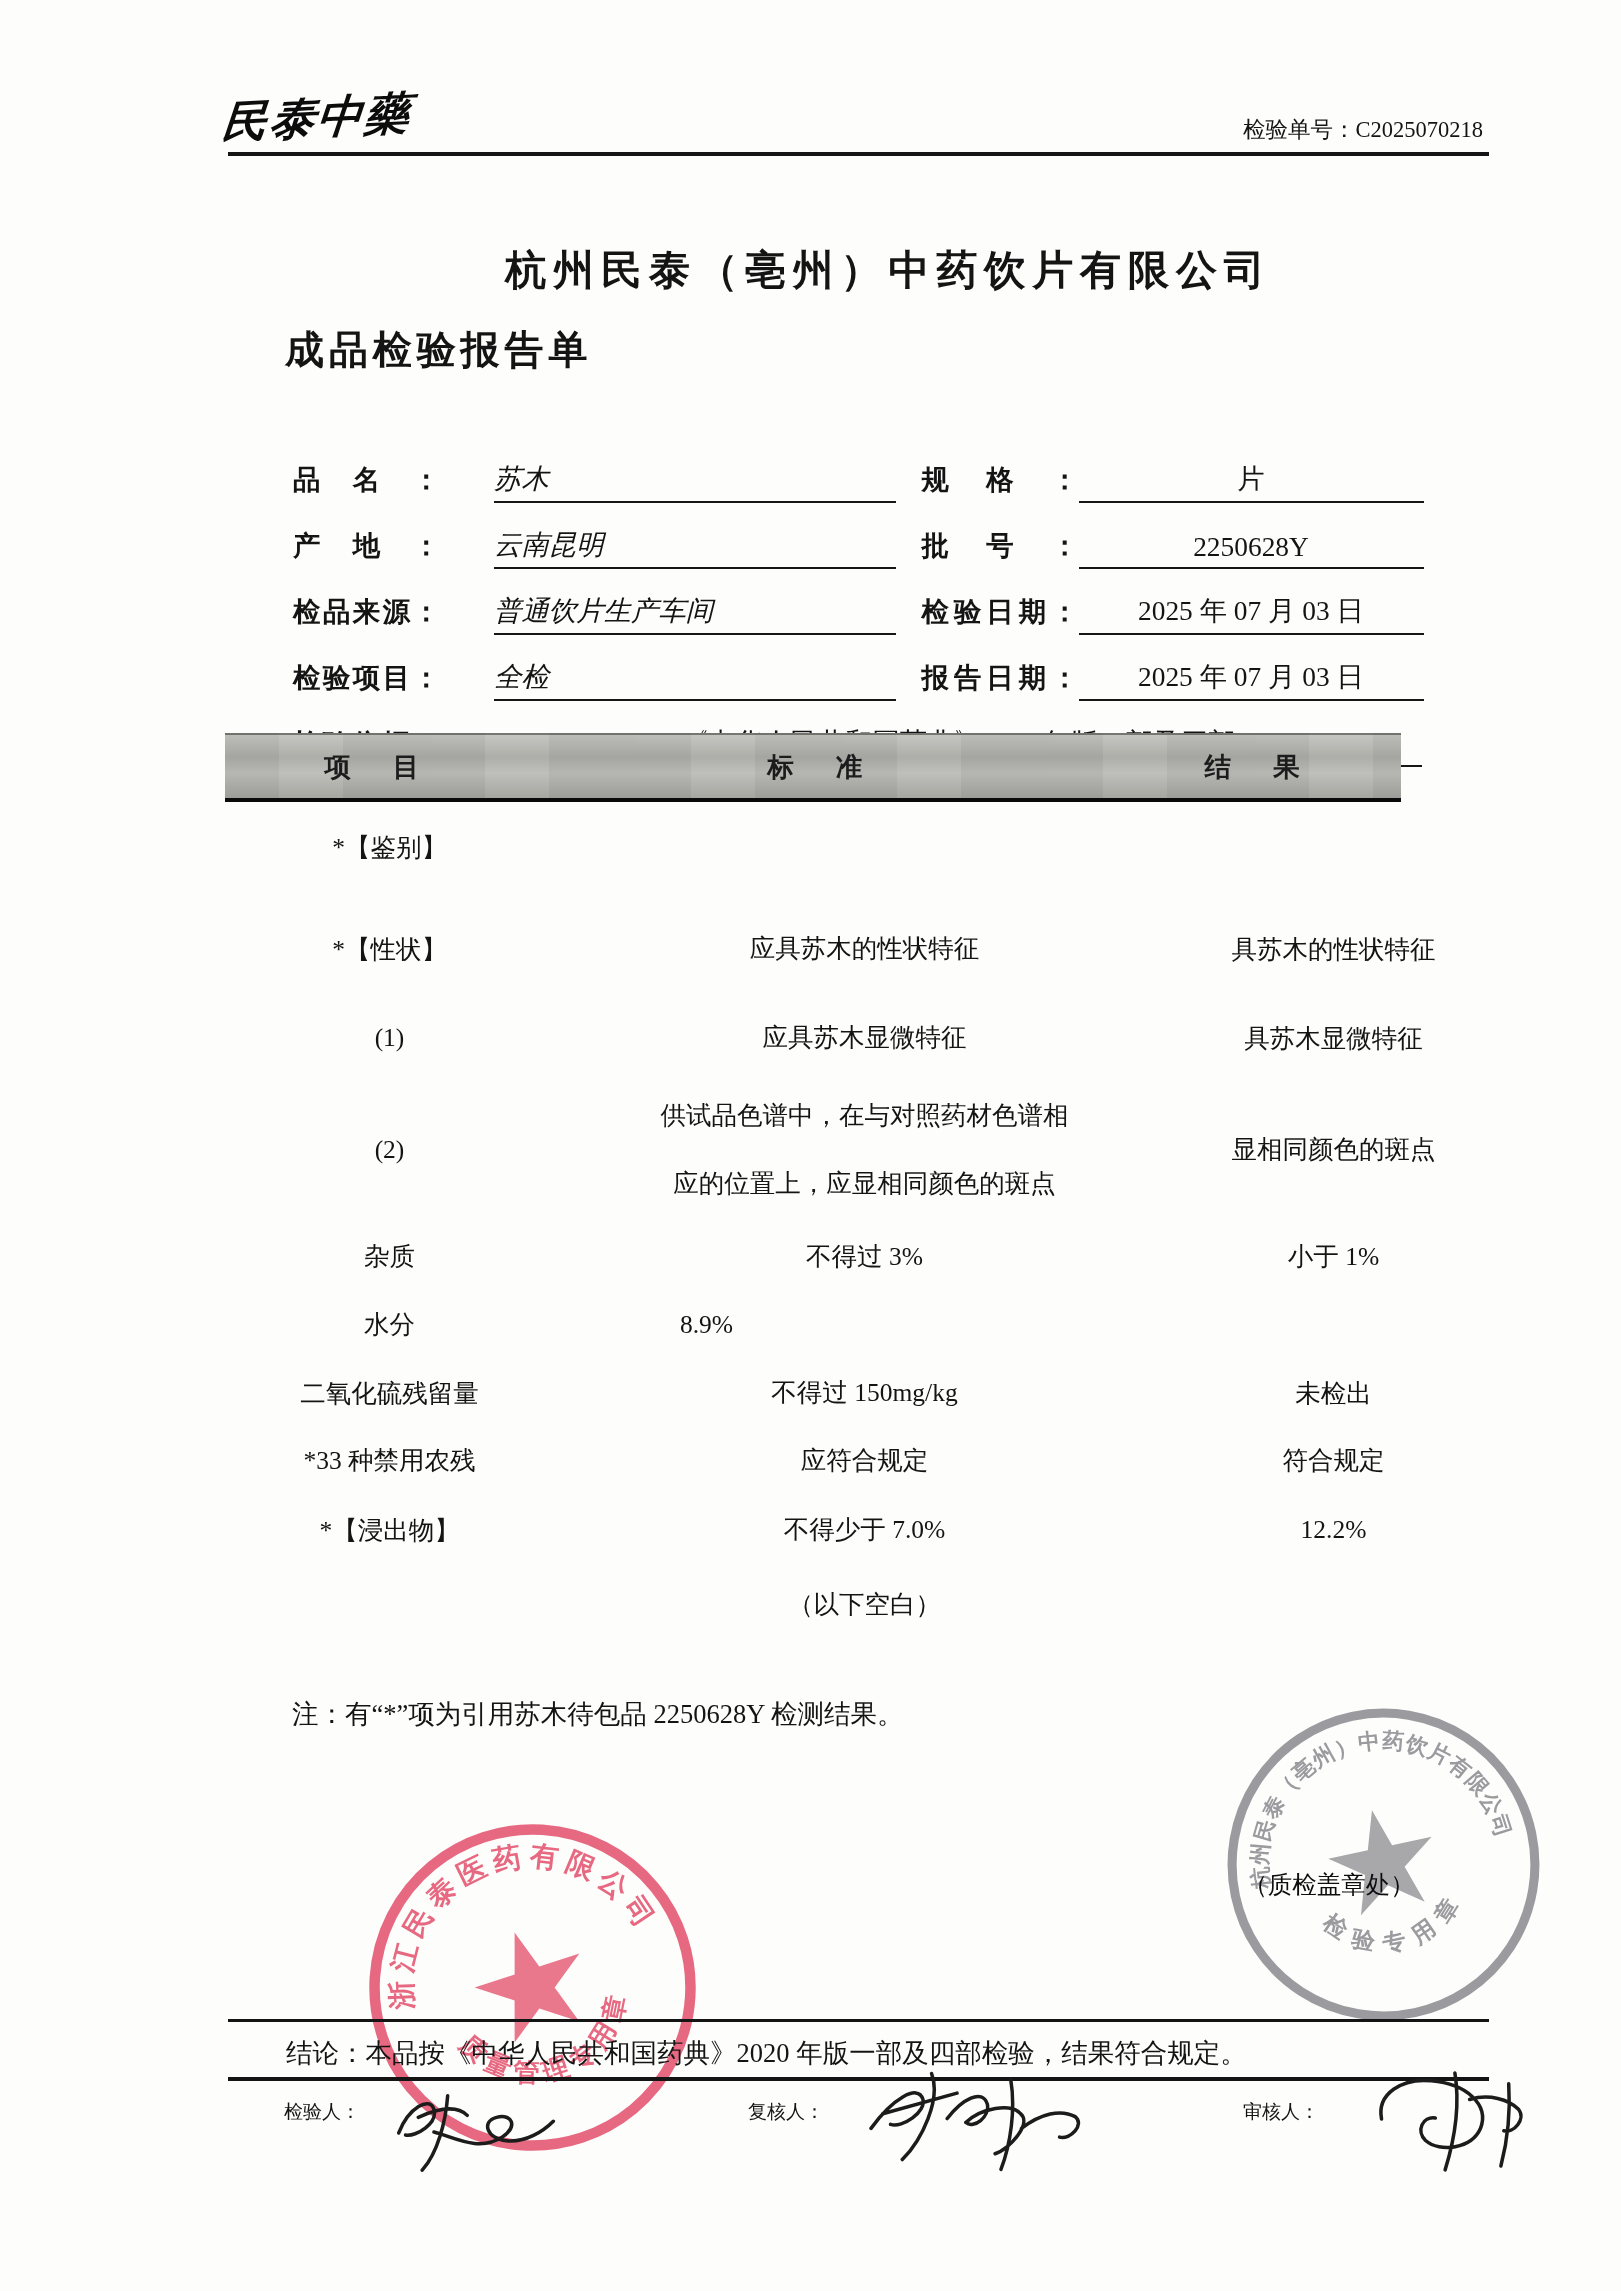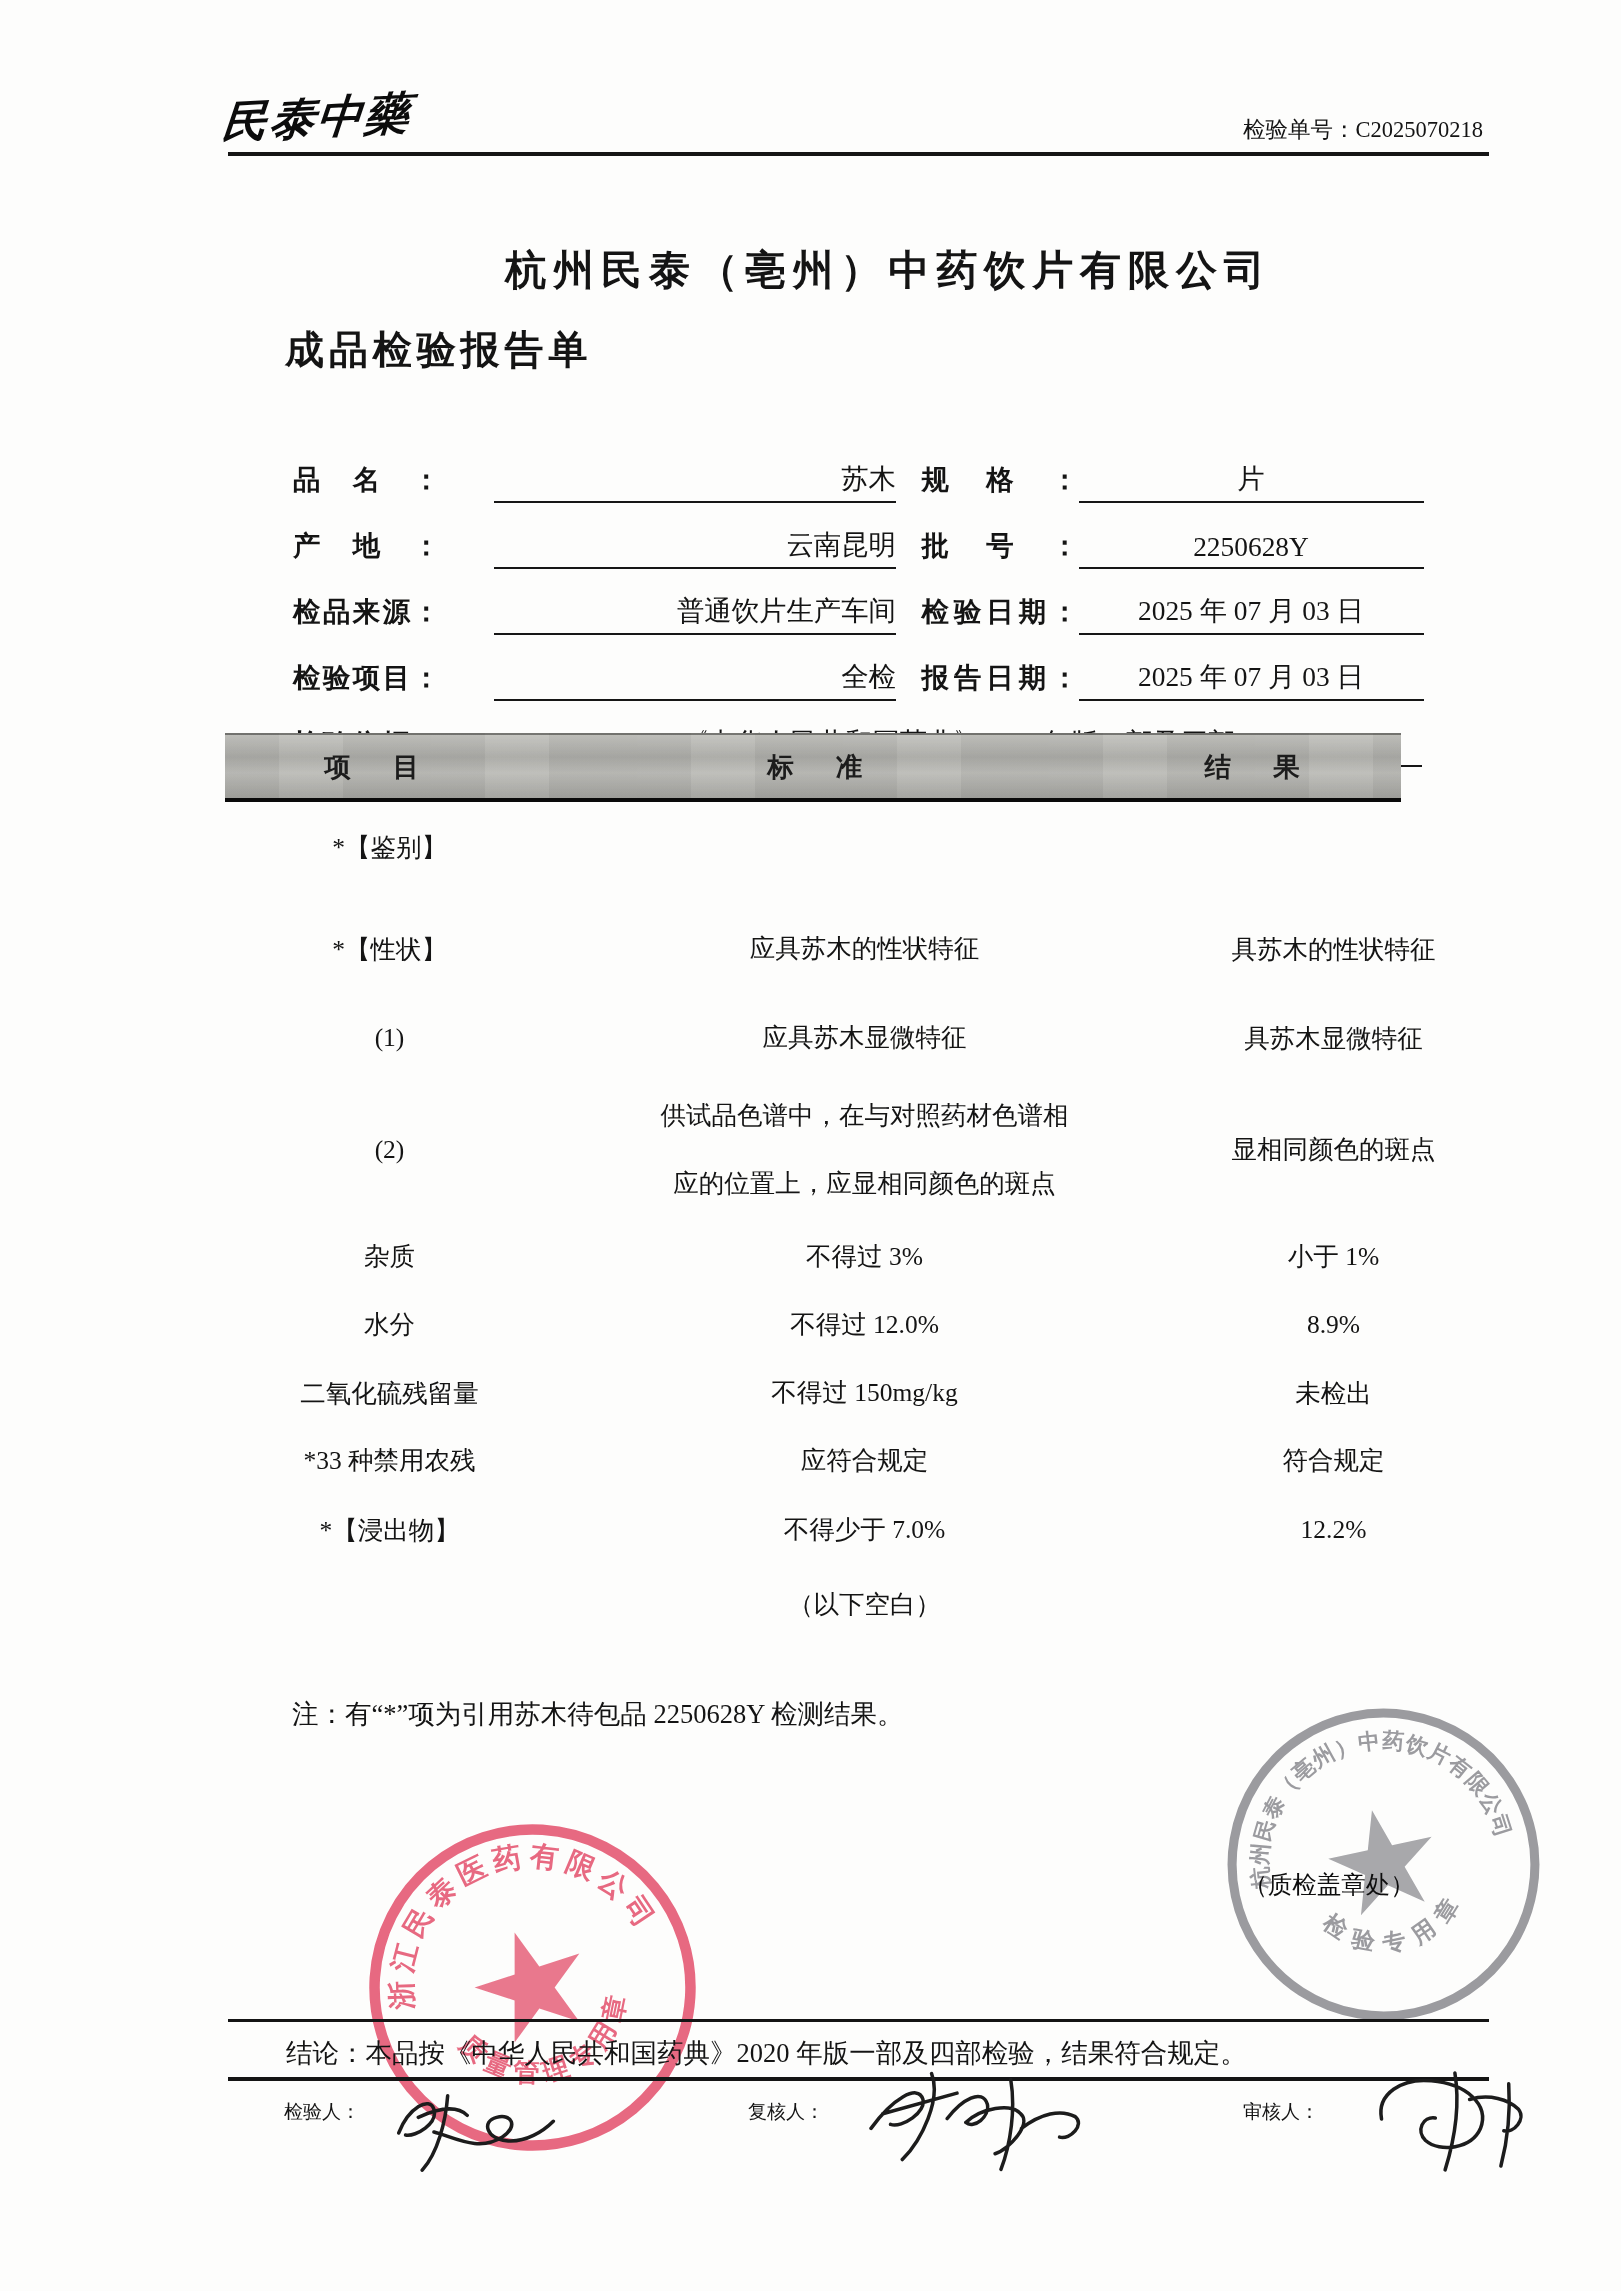--- a/index.html
+++ b/index.html
@@ -18,21 +18,21 @@
          letter-spacing:6.9px;text-indent:57px;}
   .subtitle{left:228px;top:323px;width:1264px;text-align:left;font-size:39px;font-weight:bold;
          letter-spacing:4.9px;text-indent:57px;}
 
   
   .info{left:228px;top:437px;width:1264px;font-size:27.4px;}
   .info-row{display:flex;align-items:flex-end;height:66px;}
   .l-label{width:147px;margin-left:65px;font-weight:bold;padding-bottom:4.9px;}
   .r-label{width:157px;margin-left:25.5px;font-weight:bold;padding-bottom:4.9px;}
   .lbl{display:block;width:100%;text-align:justify;text-align-last:justify;}
-  .l-value{width:402px;margin-left:54px;border-bottom:2px solid #161616;text-align:right;padding-bottom:3.9px;}
+  .l-value{width:402px;margin-left:54px;border-bottom:2px solid #161616;text-align:left;padding-bottom:3.9px;font-style:italic;}
   .r-value{width:345px;border-bottom:2px solid #161616;text-align:center;padding-bottom:3.9px;}
   .full-value{width:928px;margin-left:54px;border-bottom:2px solid #161616;text-align:center;padding-bottom:3.9px;}
 
   
   .thead{left:225px;top:733px;width:1176px;height:63px;display:flex;align-items:center;
          background:
            repeating-linear-gradient(90deg,rgba(84,84,80,.10) 0 54px,rgba(170,170,164,.12) 54px 118px,rgba(110,110,105,.14) 118px 206px),
            linear-gradient(180deg,#c9c9c5 0%,#aeaeaa 35%,#c2c2be 60%,#a5a5a1 100%);
          border-top:2px solid rgba(60,60,58,.45);border-bottom:4.9px solid #0a0a0a;}
   .th{font-size:26.5px;font-weight:bold;letter-spacing:7.8px;color:#1c1c1c;text-align:center;}
@@ -151,21 +151,20 @@
 应的位置上，应显相同颜色的斑点</span>
       <span class="tc w3">显相同颜色的斑点</span>
     </div>
     <div class="trow h68">
       <span class="tc w1">杂质</span>
       <span class="tc tc2 w2">不得过 3%</span>
       <span class="tc w3">小于 1%</span>
     </div>
     <div class="trow h70">
       <span class="tc w1">水分</span>
-      <span class="tc tc2 w2">不得过 12.0%</span>
       <span class="tc w3">8.9%</span>
     </div>
     <div class="trow h69">
       <span class="tc w1">二氧化硫残留量</span>
       <span class="tc tc2 w2">不得过 150mg/kg</span>
       <span class="tc w3">未检出</span>
     </div>
     <div class="trow h68">
       <span class="tc w1">*33 种禁用农残</span>
       <span class="tc tc2 w2">应符合规定</span>

